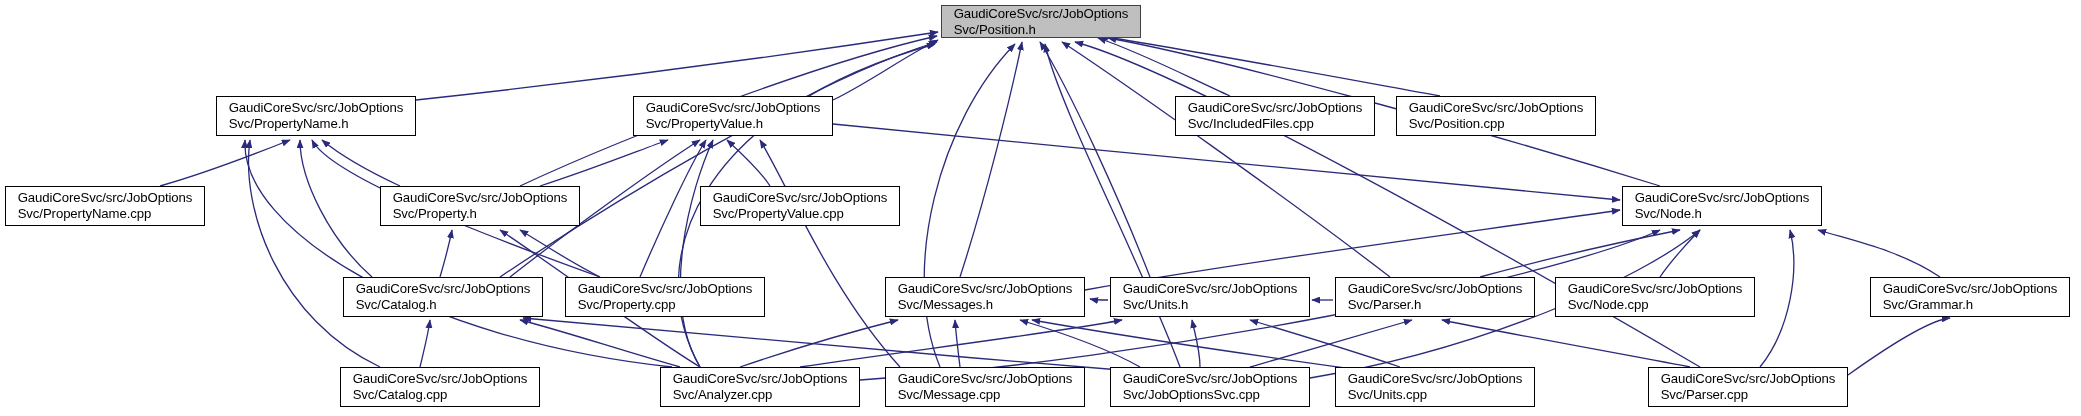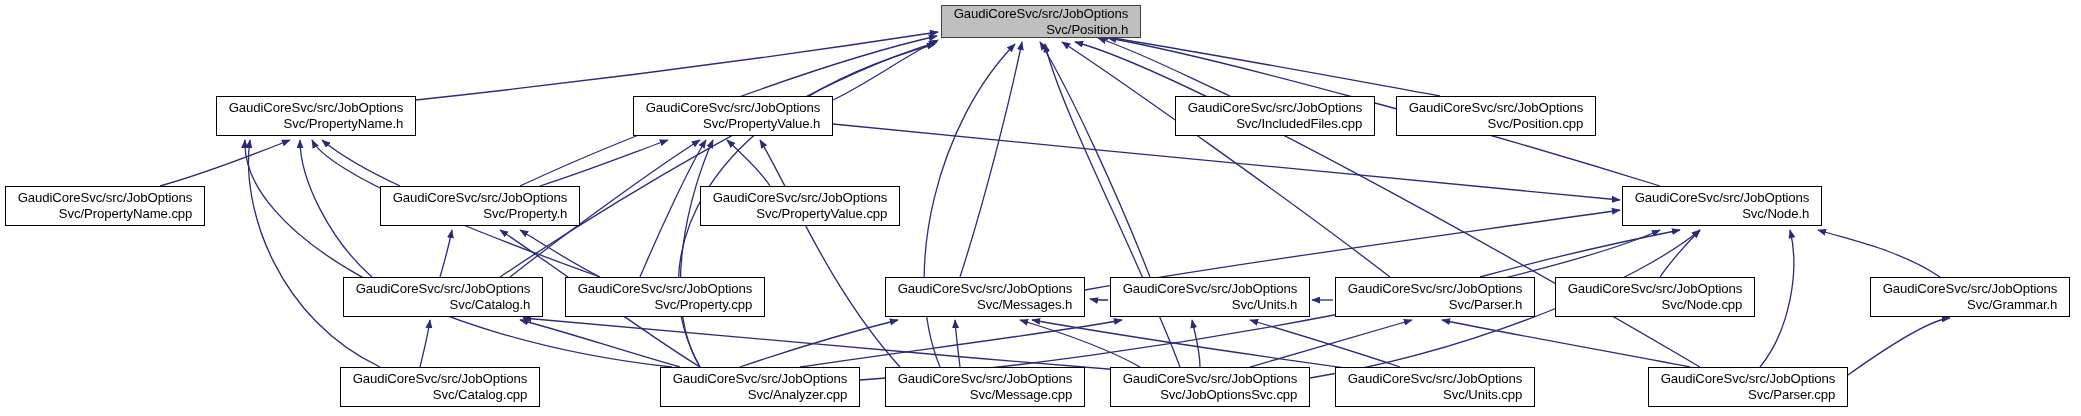--- a/index.html
+++ b/index.html
@@ -1,21 +1,21 @@
 <!DOCTYPE html>
 <html><head>
 <meta charset="utf-8">
 <style>
   html,body{margin:0;padding:0;background:#ffffff;}
   #graph-root{position:relative;width:2081px;height:416px;background:#ffffff;
     font-family:"Liberation Sans","DejaVu Sans",sans-serif;overflow:hidden;}
   #edge-layer{position:absolute;left:0;top:0;width:2081px;height:416px;}
   .node{position:absolute;box-sizing:border-box;border:1px solid #000000;
     background:#ffffff;display:flex;align-items:center;justify-content:center;
-    text-align:right;line-height:1.18;color:#000000;font-size:13.2px;
+    text-align:left;line-height:1.18;color:#000000;font-size:13.2px;
     letter-spacing:-0.1px;}
   .node.current{background:#bfbfbf;border-color:#404040;}
   .node-label{display:block;padding:0 3px;white-space:pre-line;}
 </style>
 </head>
 <body>
 
 <div id="graph-root">
 
   <svg id="edge-layer" viewBox="0 0 2081 416" xmlns="http://www.w3.org/2000/svg">

